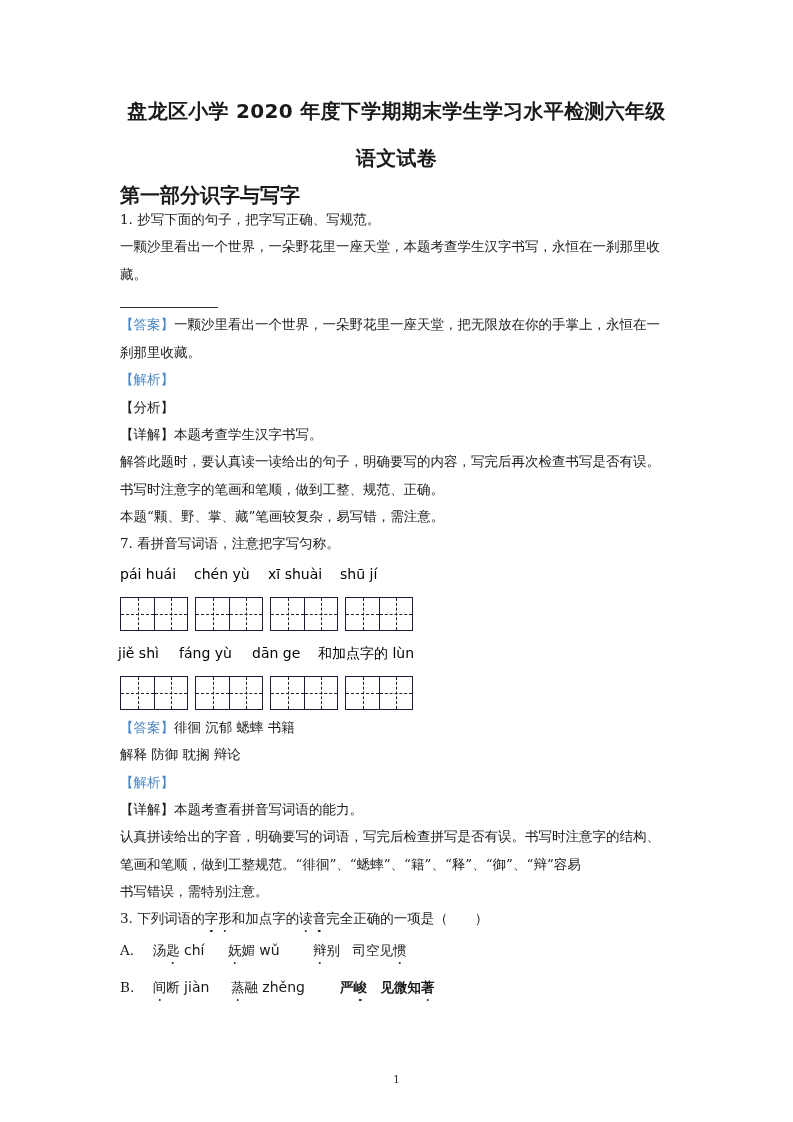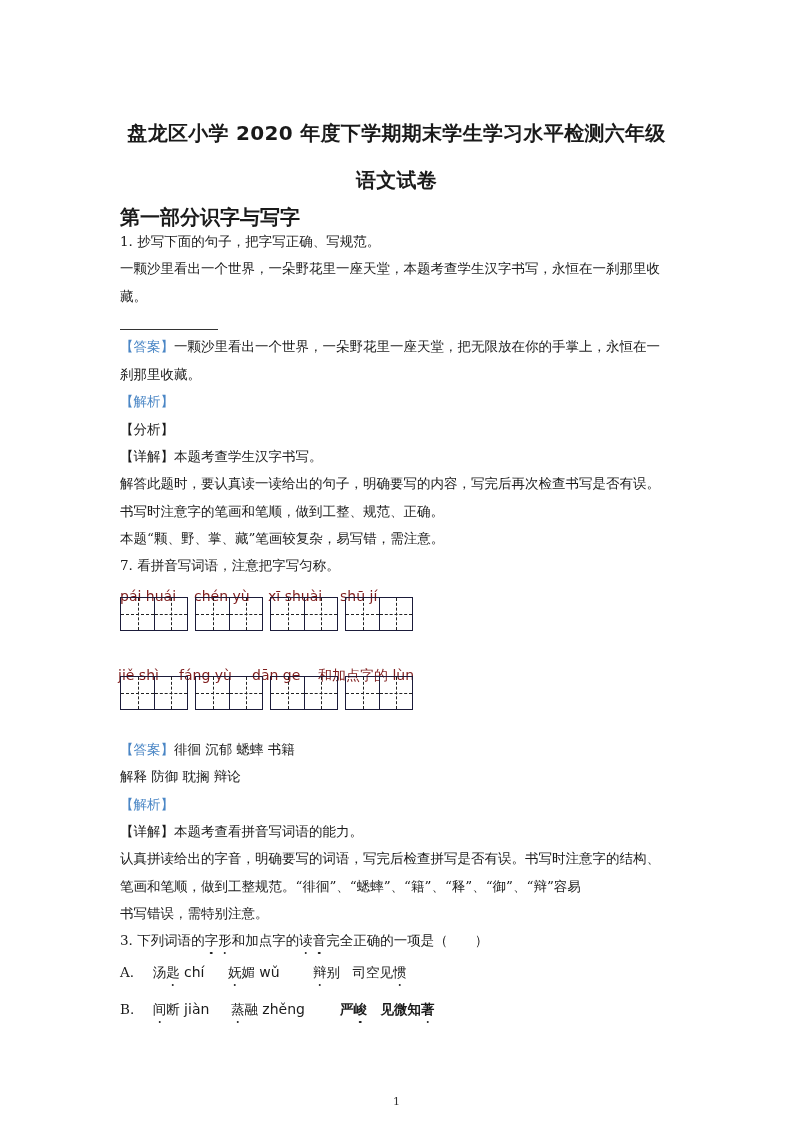--- a/index.html
+++ b/index.html
@@ -1,36 +1,36 @@
 <!DOCTYPE html>
 <html><head>
 <meta charset="utf-8">
 <style>
   html, body { margin: 0; padding: 0; background: #ffffff; }
   body {
     width: 793px; height: 1122px; position: relative; overflow: hidden;
     font-family: "DejaVu Serif", "Liberation Serif", serif;
     color: #1a1a1a;
   }
-  .abs { position: absolute; white-space: nowrap; margin-top: 22px; }
+  .abs { position: absolute; white-space: nowrap; }
   .title {
     left: 0; width: 793px; text-align: center;
     font-family: "DejaVu Sans", "Liberation Sans", sans-serif;
     font-weight: bold; font-size: 20px; letter-spacing: 0.3px;
   }
   .section-heading {
     font-family: "DejaVu Sans", "Liberation Sans", sans-serif;
     font-weight: bold; font-size: 20px;
   }
   .line { font-size: 13.5px; left: 120px; }
   .blue { color: #4a86c5; }
   .sep { left: 120px; width: 98px; height: 0; border-top: 1px solid #333; }
   .pinyin {
     font-family: "DejaVu Sans", "Liberation Sans", sans-serif;
-    font-size: 14px; color: #7f1d1d;
+    font-size: 14px; color: #000000;
   }
   .tian-group {
     position: absolute; width: 68px; height: 34px;
     border: 1.4px solid #1b1b3a; box-sizing: border-box; display: flex;
   }
   .tian-cell {
     position: relative; width: 50%; height: 100%; box-sizing: border-box;
   }
   .tian-cell + .tian-cell { border-left: 1.4px solid #1b1b3a; }
   .tian-cell::before {

